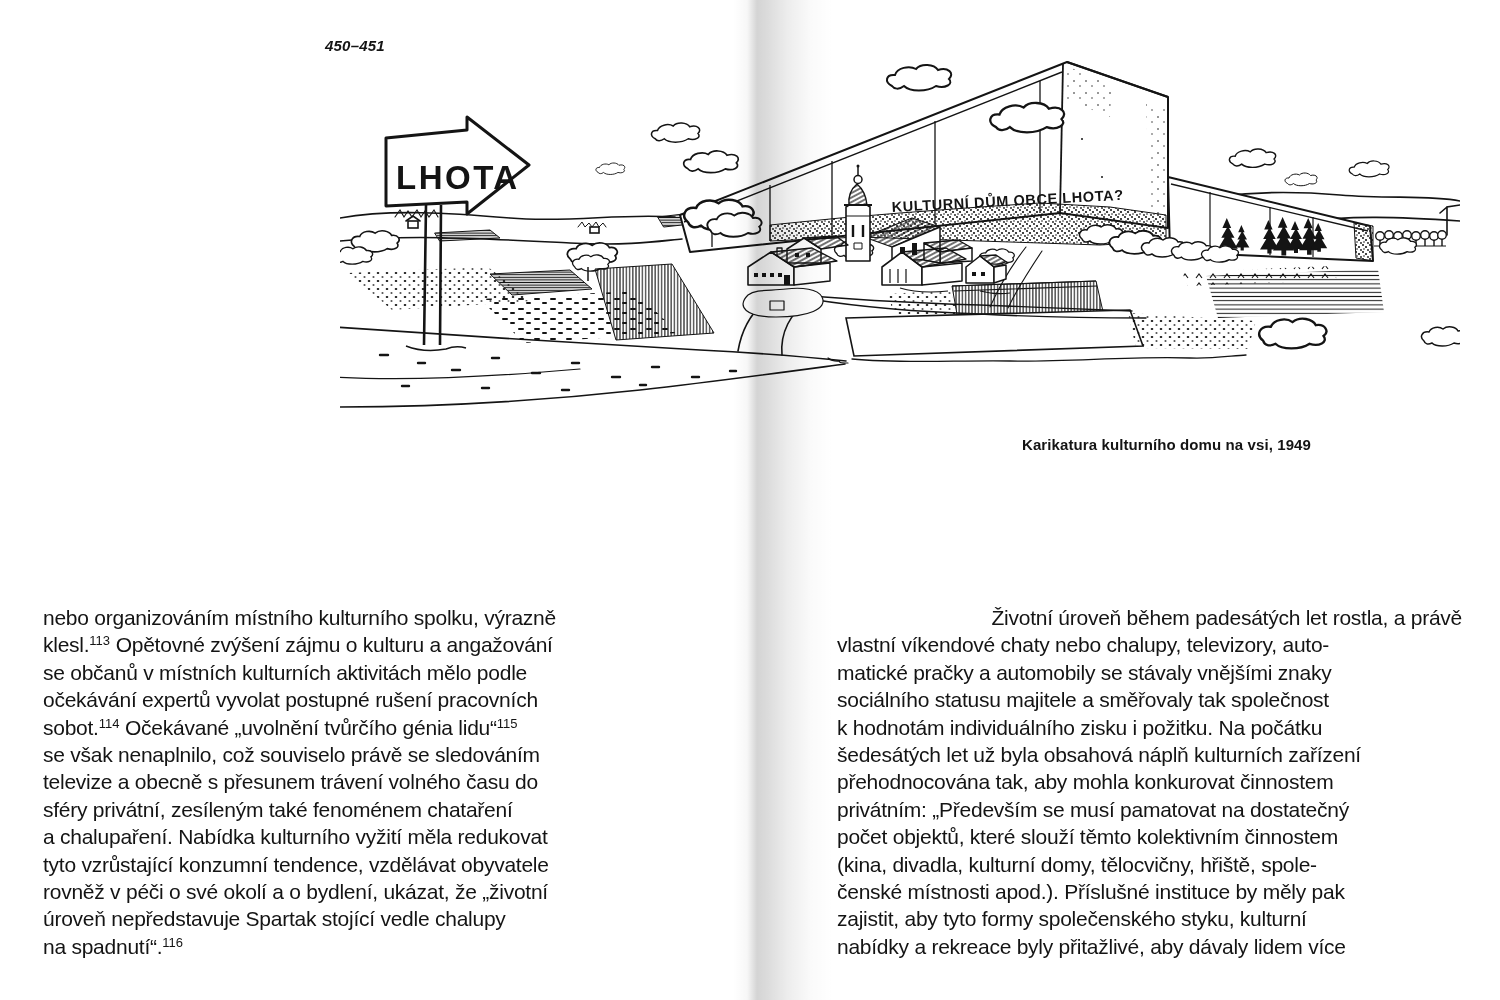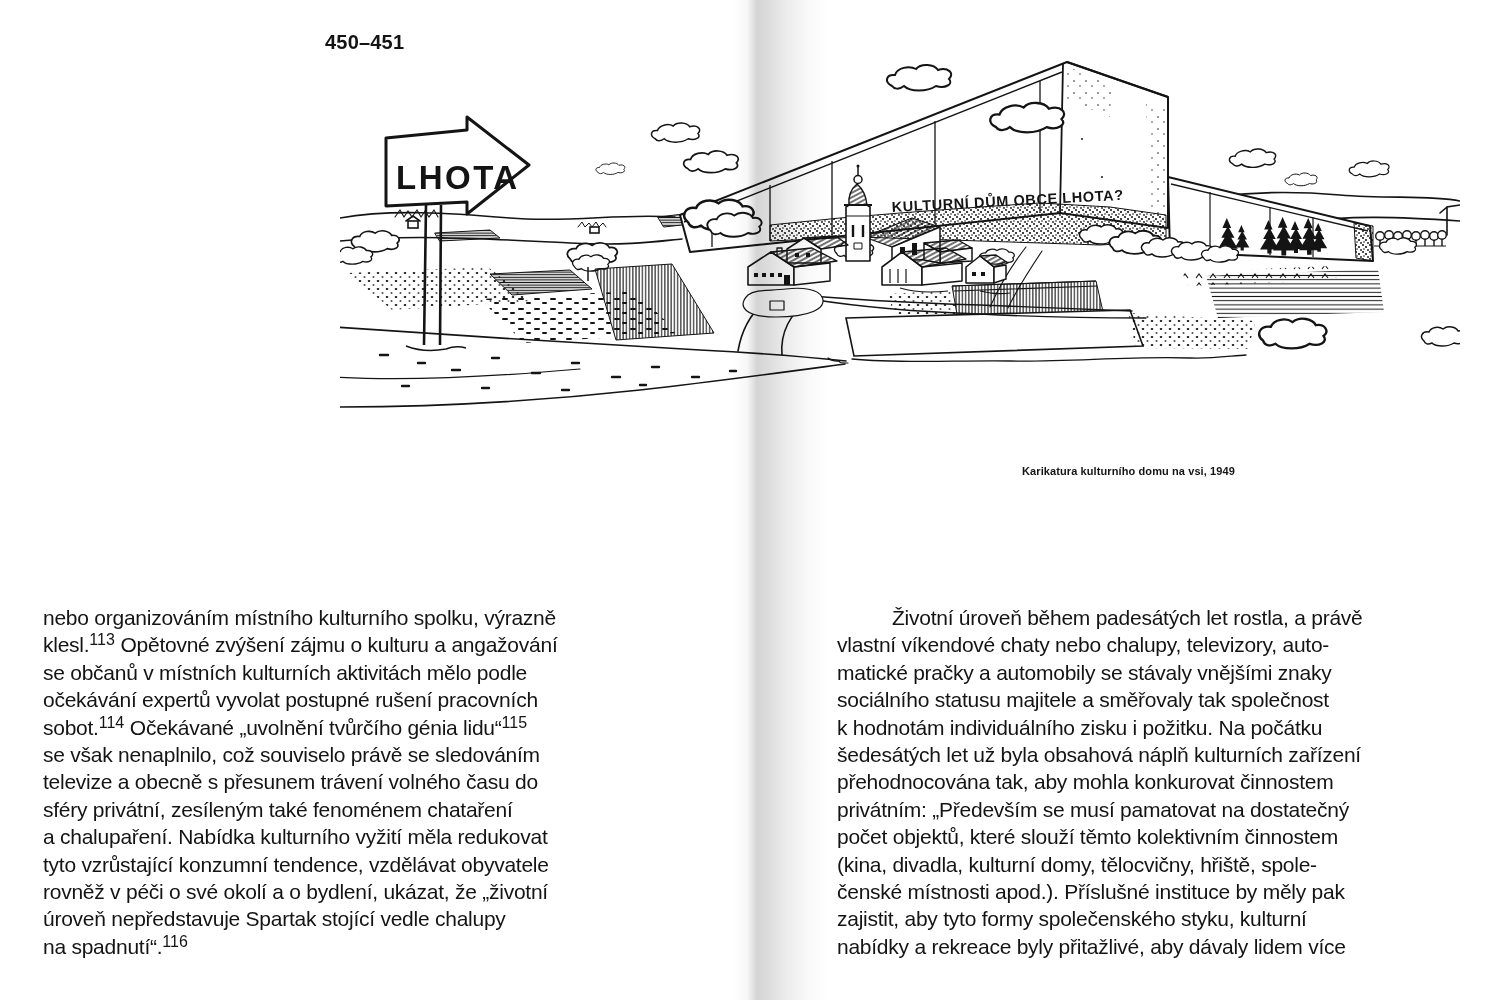--- a/index.html
+++ b/index.html
@@ -3,48 +3,48 @@
 <meta charset="utf-8">
 <style>
   html,body{margin:0;padding:0;}
   body{
     width:1500px;height:1000px;position:relative;overflow:hidden;
     background:#ffffff;color:#141414;
     font-family:"Liberation Sans", sans-serif;
     -webkit-font-smoothing:antialiased;
   }
   .folio{
-    position:absolute;left:325px;top:31px;
-    font-size:20px;font-weight:700;letter-spacing:.2px;
+    position:absolute;left:325px;top:37px;
+    font-size:15px;font-weight:700;letter-spacing:.2px;font-style:italic;
   }
   .caption{
     position:absolute;left:1022px;top:436px;
-    font-size:11px;font-weight:700;letter-spacing:.1px;margin-top:29px;
+    font-size:15px;font-weight:700;letter-spacing:.1px;
   }
   .illus{position:absolute;left:340px;top:55px;width:1120px;height:385px;}
   .illus svg{display:block;width:100%;height:100%;}
   .gutter{
     position:absolute;left:733px;top:0;width:100px;height:1000px;
     background:linear-gradient(90deg,
       rgba(0,0,0,0) 0%, rgba(0,0,0,0.03) 14%, rgba(0,0,0,0.17) 24%,
       rgba(0,0,0,0.14) 34%, rgba(0,0,0,0.07) 55%, rgba(0,0,0,0.02) 78%,
       rgba(0,0,0,0) 100%);
     pointer-events:none;
   }
   .col{
     position:absolute;top:604px;
     font-size:21px;line-height:27.4px;letter-spacing:-0.25px;
     white-space:pre-wrap;
   }
   .col-left{left:43px;width:605px;}
   .col-right{left:837px;width:625px;}
-  .col-right .tline:first-child{text-indent:55px;}
+  .col-right .tline:first-child{text-indent:55px;text-align:right;}
   .tline{height:27.4px;}
   .it{}
-  .sup{font-size:16px;position:relative;top:-7px;letter-spacing:0;}
+  .sup{font-size:13px;position:relative;top:-7px;letter-spacing:0;}
   svg text{font-family:"Liberation Sans", sans-serif;}
 </style>
 </head>
 <body>
 
 <div class="folio">450–451</div>
 
 <div class="illus">
 <svg viewBox="0 0 1120 385" xmlns="http://www.w3.org/2000/svg">
   <defs>

